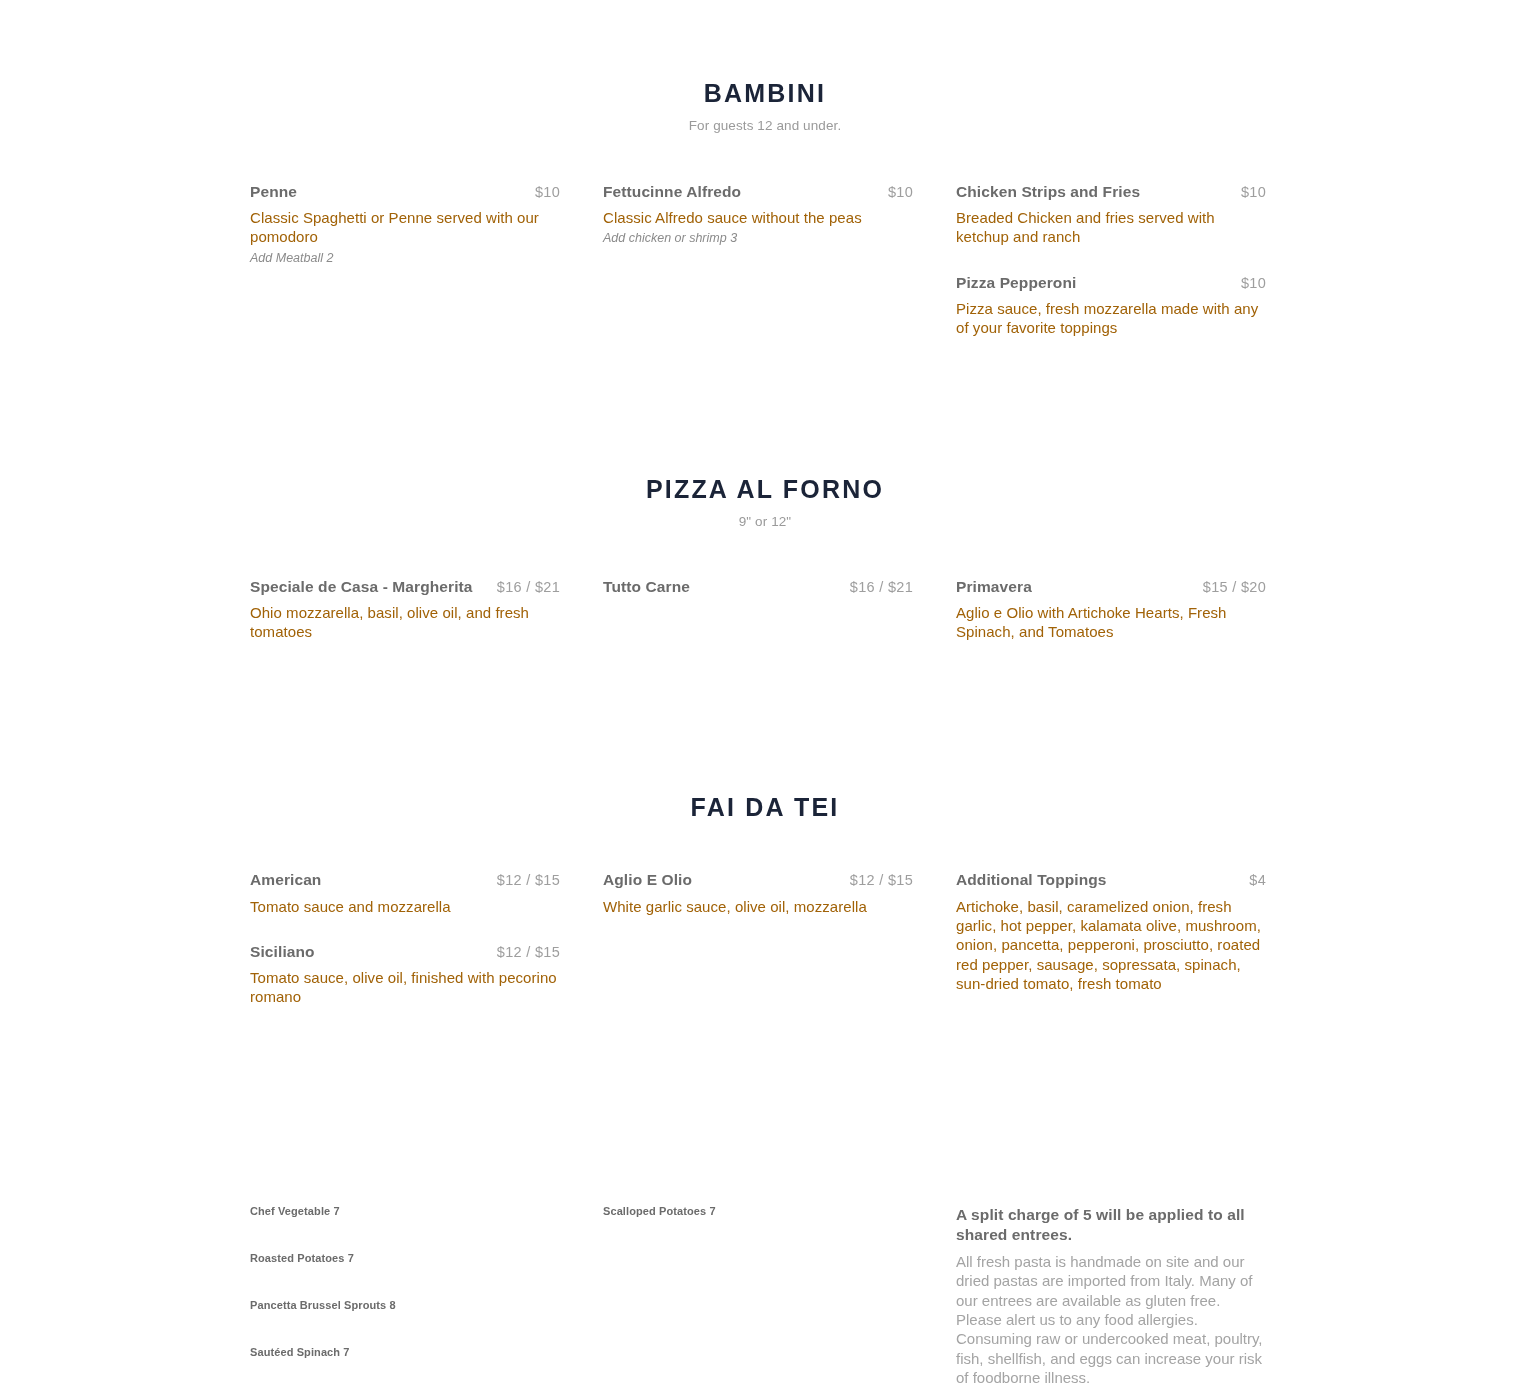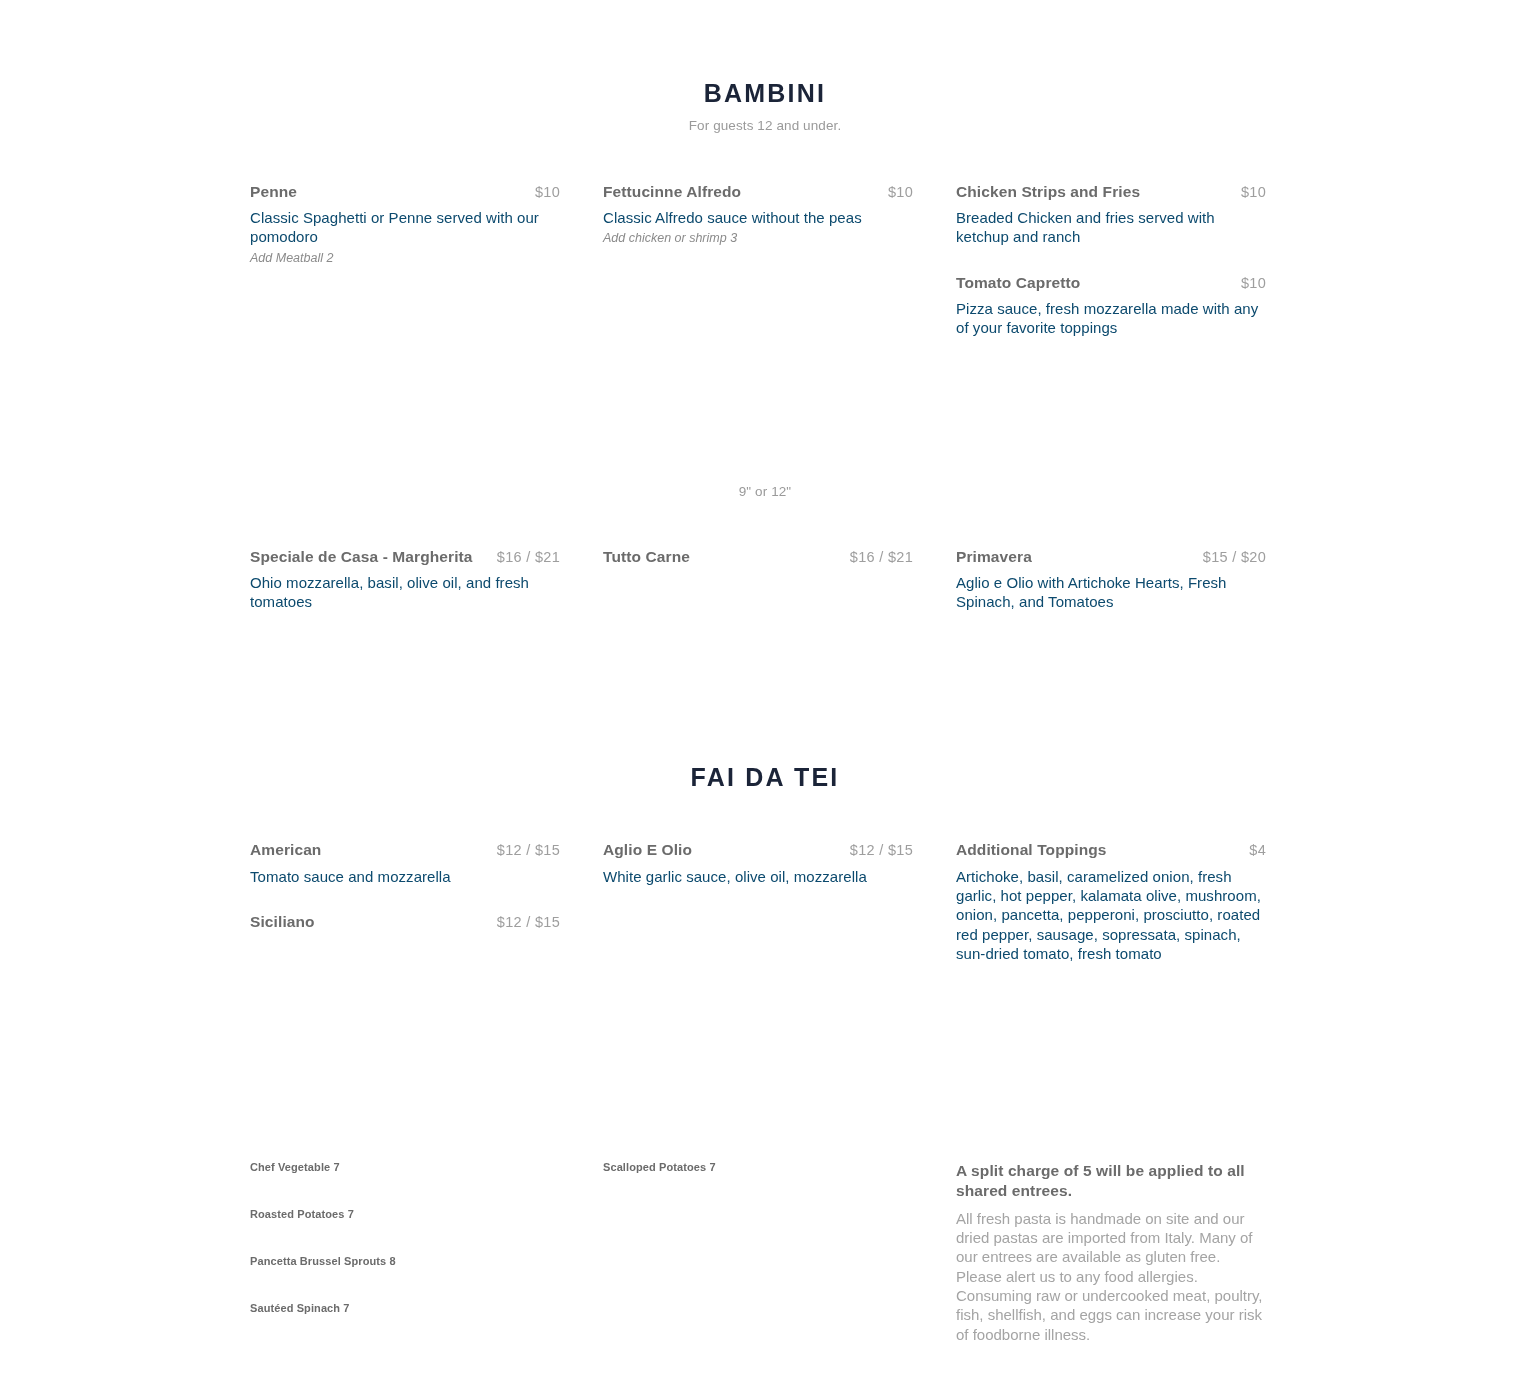--- a/index.html
+++ b/index.html
@@ -74,21 +74,21 @@
     font-size: 14.5px;
     font-weight: 400;
     color: #9e9e9e;
     white-space: nowrap;
     flex: 0 0 auto;
     letter-spacing: 0.3px;
   }
   .item-desc {
     font-size: 15px;
     font-weight: 400;
-    color: #0c4a6e;
+    color: #a16207;
     line-height: 1.29;
     margin-top: 6px;
     letter-spacing: 0.05px;
   }
   .item-note {
     font-size: 12.5px;
     font-style: italic;
     color: #8b8b8b;
     line-height: 1.3;
     margin-top: 3px;
@@ -161,32 +161,33 @@
       <div class="col">
         <div class="item">
           <div class="item-head">
             <div class="item-name">Chicken Strips and Fries</div>
             <div class="item-price">$10</div>
           </div>
           <div class="item-desc">Breaded Chicken and fries served with ketchup and ranch</div>
         </div>
         <div class="item">
           <div class="item-head">
-            <div class="item-name">Tomato Capretto</div>
+            <div class="item-name">Pizza Pepperoni</div>
             <div class="item-price">$10</div>
           </div>
           <div class="item-desc">Pizza sauce, fresh mozzarella made with any of your favorite toppings</div>
         </div>
       </div>
 
     </div>
   </div>
 
   <div class="section sec-pizza">
     <div class="section-head">
+      <h2 class="section-title">PIZZA AL FORNO</h2>
       <p class="section-subtitle">9" or 12"</p>
     </div>
     <div class="columns">
 
       <div class="col">
         <div class="item">
           <div class="item-head">
             <div class="item-name">Speciale de Casa - Margherita</div>
             <div class="item-price">$16 / $21</div>
           </div>
@@ -228,20 +229,21 @@
             <div class="item-name">American</div>
             <div class="item-price">$12 / $15</div>
           </div>
           <div class="item-desc">Tomato sauce and mozzarella</div>
         </div>
         <div class="item">
           <div class="item-head">
             <div class="item-name">Siciliano</div>
             <div class="item-price">$12 / $15</div>
           </div>
+          <div class="item-desc">Tomato sauce, olive oil, finished with pecorino romano</div>
         </div>
       </div>
 
       <div class="col">
         <div class="item">
           <div class="item-head">
             <div class="item-name">Aglio E Olio</div>
             <div class="item-price">$12 / $15</div>
           </div>
           <div class="item-desc">White garlic sauce, olive oil, mozzarella</div>

